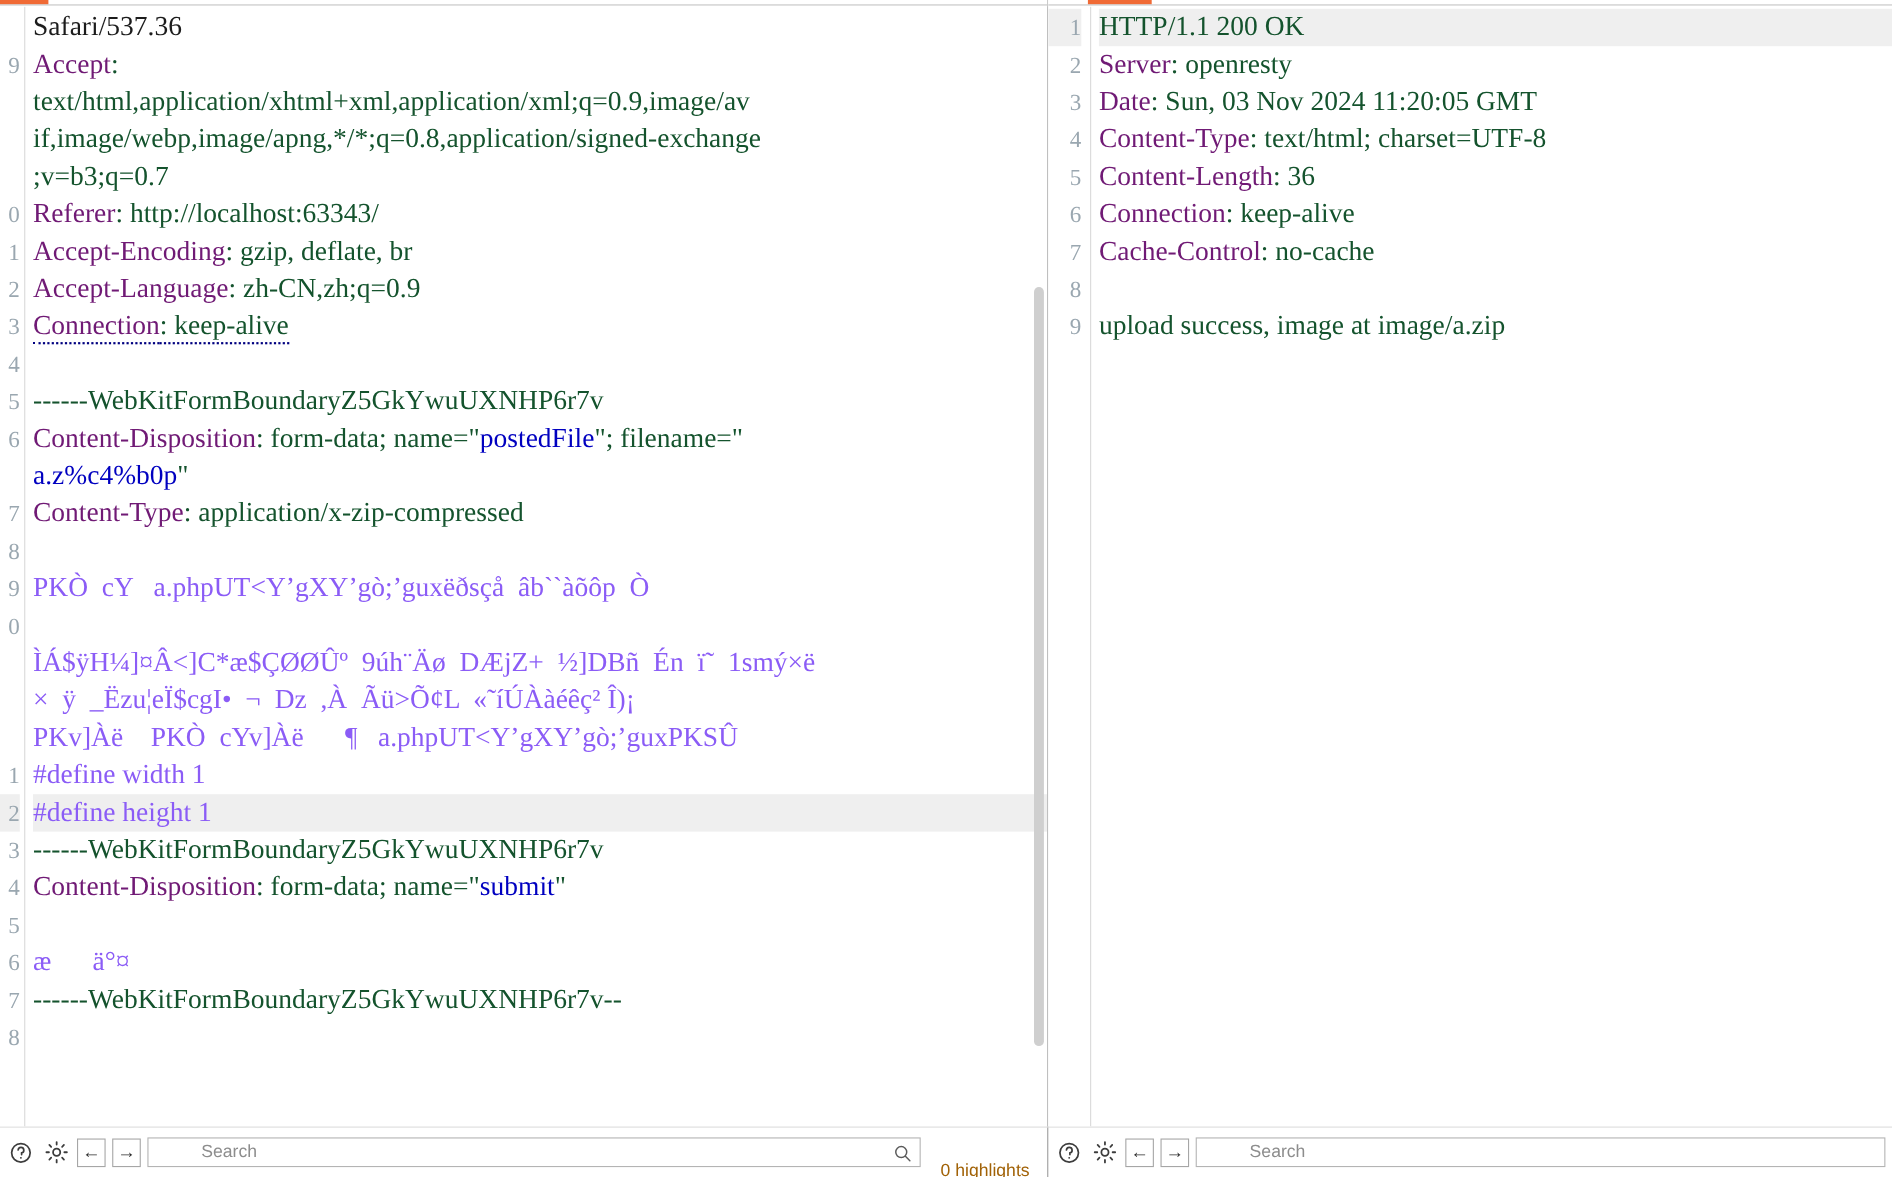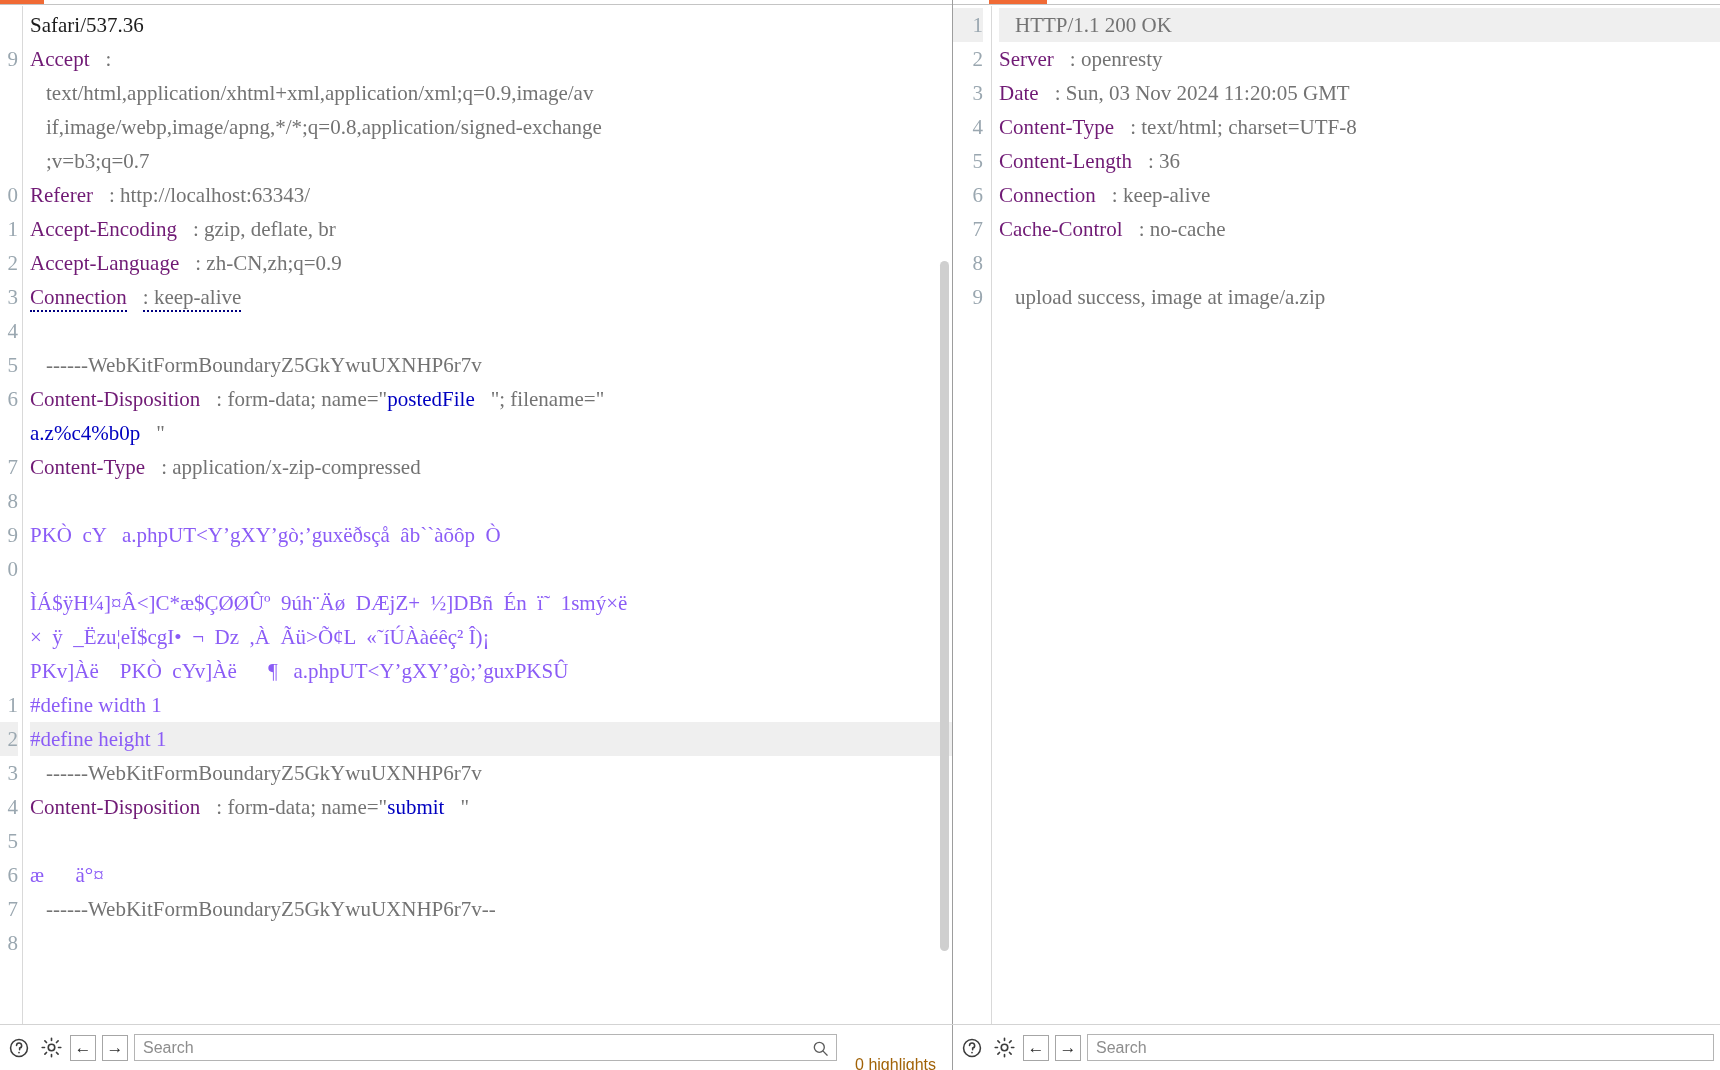--- a/index.html
+++ b/index.html
@@ -95,35 +95,35 @@
     background: #d9d9d9;
   }
 
   .code {
     flex: 1 1 auto;
     position: relative;
     padding-top: 2px;
     padding-left: 7px;
     min-width: 0;
     font-family: "Liberation Serif", "DejaVu Serif", serif;
-    font-size: 21px;
+    font-size: 25px;
     line-height: 34px;
     white-space: pre;
     overflow: hidden;
   }
 
   .ln { height: 34px; }
   .ln.hl { background: #efefef; }
   .gutter .ln.hl { background: #efefef; }
 
   .k-hdr  { color: #701a75; }
   .k-txt  { color: #1c1c1c; }
   .k-bin  { color: #8b5cf6; }
   .k-str  { color: #0000c0; font-family: Liberation Serif, serif; }
-  .k-plain{ color: #737373; margin-left: 16px; }
+  .k-plain{ color: #14532d; }
 
   .underline-dotted {
     border-bottom: 2px dotted #000080;
     padding-bottom: 1px;
   }
 
   
   .vscroll {
     position: absolute;
     top: 255px;
@@ -204,20 +204,21 @@
     border: 0;
     outline: 0;
     width: 100%;
     height: 100%;
     padding: 0 26px 0 8px;
     font-family: "Liberation Sans", sans-serif;
     font-size: 16px;
     color: #4c1d95;
     background: transparent;
     box-sizing: border-box;
+    margin-left: 40px;
   }
   .searchbox input::placeholder { color: #8d8d8d; }
   .search-mag {
     position: absolute;
     right: 6px;
     top: 4px;
     color: #5b5b5b;
   }
 
   .highlights {

